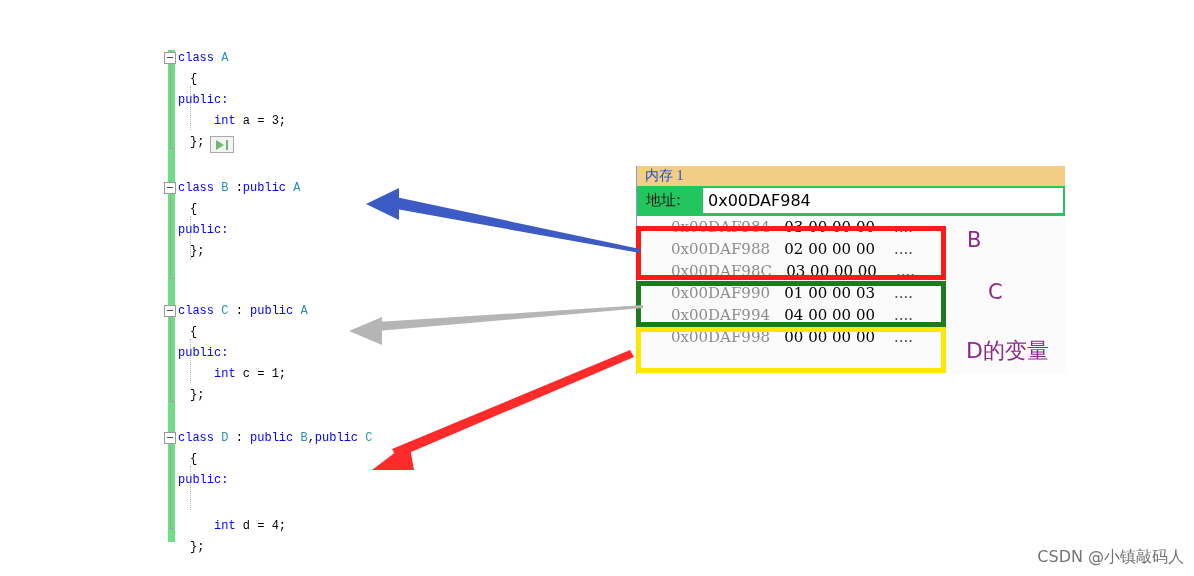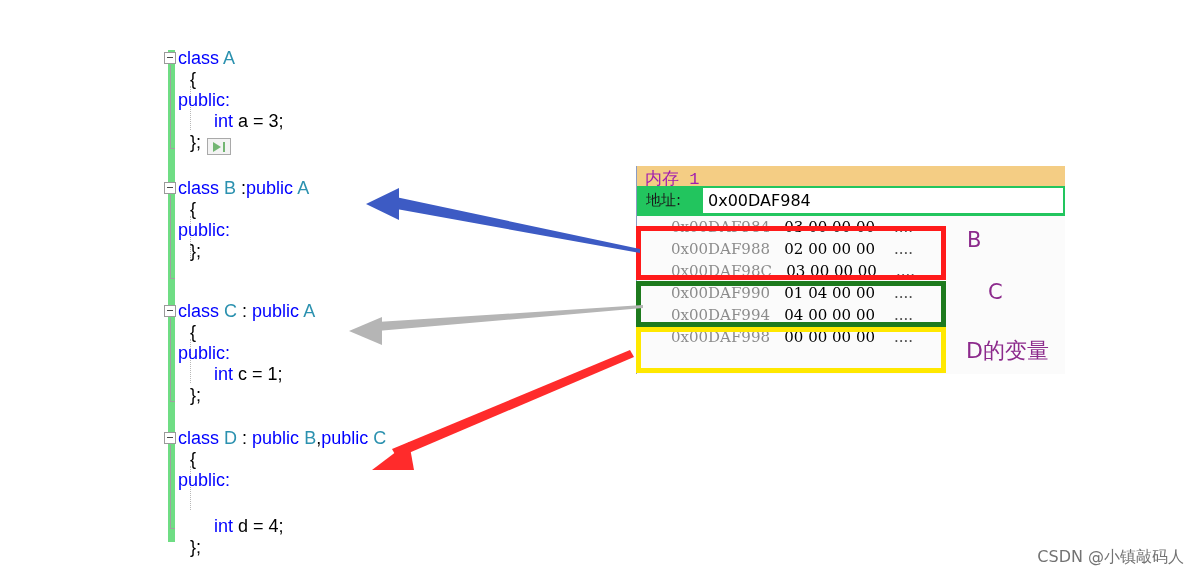--- a/index.html
+++ b/index.html
@@ -26,22 +26,22 @@
     left: 8px;
     top: 2px;
     width: 7px;
     height: 492px;
     background: #6fdd84;
   }
   .code-block { position: absolute; left: 18px; }
   .code-line {
     height: 21px;
     line-height: 21px;
-    font-family: Liberation Sans, sans-serif;
-    font-size: 18px;
+    font-family: Liberation Mono, monospace;
+    font-size: 12px;
     white-space: pre;
     color: #000000;
     position: relative;
   }
   .kw   { color: #0000ff; }
   .typ  { color: #2b91af; }
   .num  { color: #000000; }
 
   
   .collapse {
@@ -129,23 +129,23 @@
   }
   .mem-tabbar {
     position: absolute;
     left: 0; top: 0;
     width: 428px; height: 20px;
     background: #f4cd84;
   }
   .mem-tab-label {
     position: absolute;
     left: 8px; top: 1px;
-    font-size: 17px;
-    color: #a21caf;
-    font-family: Liberation Mono, monospace;
+    font-size: 14px;
+    color: #1d4ed8;
+    font-family: Liberation Serif, serif;
   }
   .mem-addrbar {
     position: absolute;
     left: 0; top: 20px;
     width: 428px; height: 30px;
     background: #22c55e;
   }
   .addr-label {
     position: absolute;
     left: 9px; top: 5px;
@@ -282,21 +282,21 @@
     <span class="mem-tab-label">内存 1</span>
   </div>
   <div class="mem-addrbar">
     <span class="addr-label">地址:</span>
     <input class="addr-input" type="text" value="0x00DAF984" style="">
   </div>
   <div class="mem-body">
     <div class="mem-row"><span class="mem-addr">0x00DAF984</span>   <span class="mem-hex">03 00 00 00</span>    <span class="mem-ascii">....</span></div>
     <div class="mem-row"><span class="mem-addr">0x00DAF988</span>   <span class="mem-hex">02 00 00 00</span>    <span class="mem-ascii">....</span></div>
     <div class="mem-row"><span class="mem-addr">0x00DAF98C</span>   <span class="mem-hex">03 00 00 00</span>    <span class="mem-ascii">....</span></div>
-    <div class="mem-row"><span class="mem-addr">0x00DAF990</span>   <span class="mem-hex">01 04 00 00</span>    <span class="mem-ascii">....</span></div>
+    <div class="mem-row"><span class="mem-addr">0x00DAF990</span>   <span class="mem-hex">01 00 00 03</span>    <span class="mem-ascii">....</span></div>
     <div class="mem-row"><span class="mem-addr">0x00DAF994</span>   <span class="mem-hex">04 00 00 00</span>    <span class="mem-ascii">....</span></div>
     <div class="mem-row"><span class="mem-addr">0x00DAF998</span>   <span class="mem-hex">00 00 00 00</span>    <span class="mem-ascii">....</span></div>
   </div>
 </div>
 
 <div class="hl" id="hl-red"></div>
 <div class="hl" id="hl-green"></div>
 <div class="hl" id="hl-yellow"></div>
 
 <div class="anno" id="anno-b">B</div>

